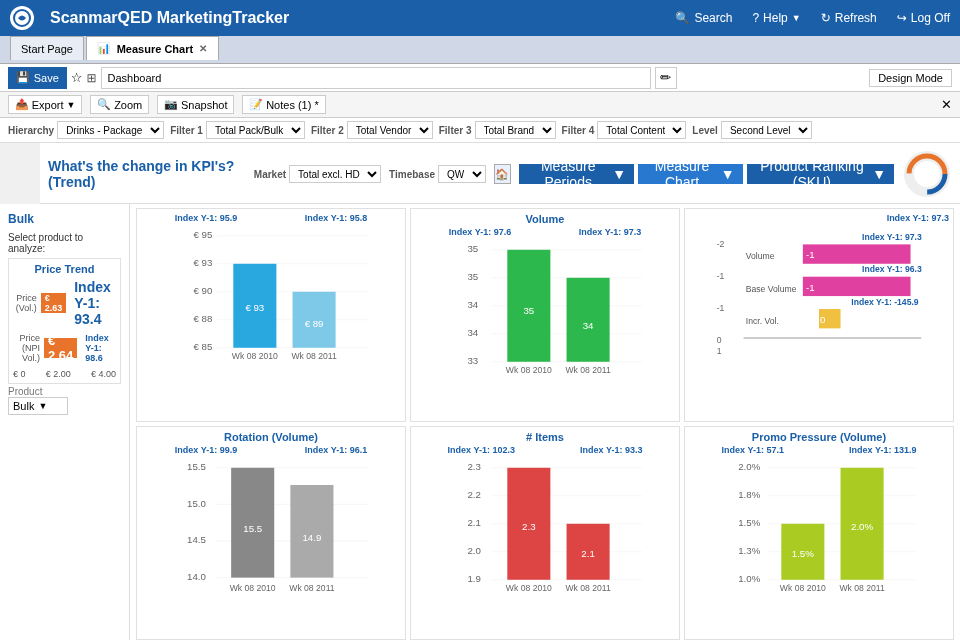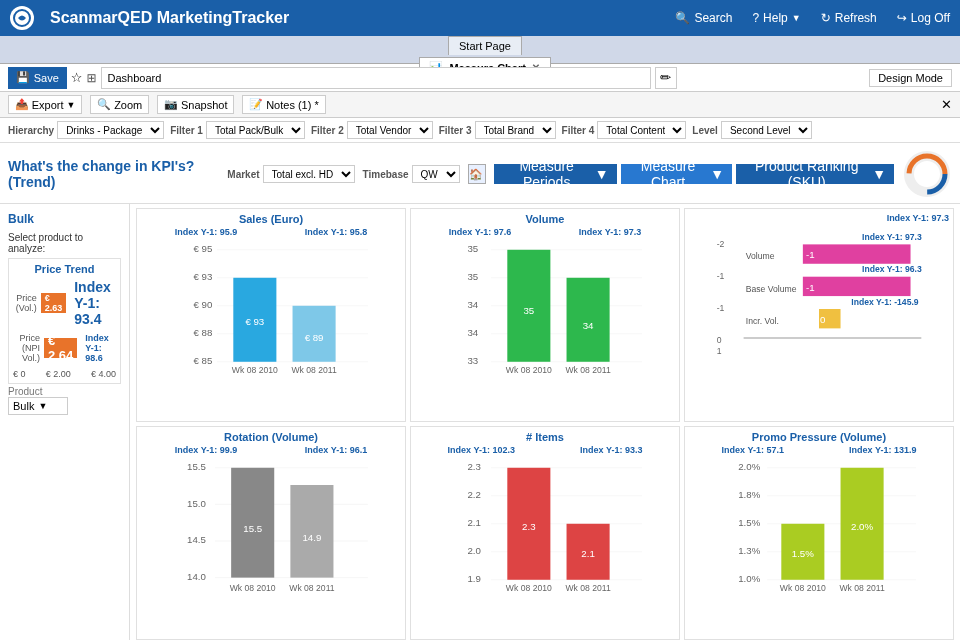--- a/index.html
+++ b/index.html
@@ -24,25 +24,24 @@
     .header-logo svg { width: 18px; height: 18px; }
     .header-title { font-size: 16px; font-weight: bold; color: white; flex: 1; }
     .header-nav { display: flex; align-items: center; gap: 20px; }
     .header-nav-item { color: white; font-size: 12px; display: flex; align-items: center; gap: 4px; cursor: pointer; }
 
     
     .tab-bar {
       background: #d0d8e8;
       height: 28px;
       display: flex;
-      align-items: center;
+      align-items: flex-start;
       padding-left: 10px;
       gap: 2px;
       border-bottom: 1px solid #aaa;
-      flex-direction: column;
     }
     .tab {
       background: #e8edf5;
       border: 1px solid #aaa;
       border-bottom: none;
       padding: 3px 10px;
       font-size: 11px;
       cursor: pointer;
       display: flex;
       align-items: center;
@@ -153,20 +152,21 @@
     }
 
     
     .title-bar {
       background: white;
       padding: 6px 8px 4px 8px;
       border-bottom: 1px solid #ddd;
       display: flex;
       align-items: center;
       gap: 8px;
+      margin-left: 40px;
     }
     .page-title {
       color: #1a5fa8;
       font-size: 14px;
       font-weight: bold;
     }
     .home-icon {
       width: 20px; height: 20px;
       background: #e8f0ff;
       border: 1px solid #aaa;
@@ -464,21 +464,20 @@
       <div class="product-value">
         <span>Bulk</span>
         <span style="font-size:9px">▼</span>
       </div>
     </div>
   </div>
 
   <div class="charts-area">
 
     <div class="chart-panel">
-      <div class="chart-title">Sales (Euro)</div>
       <div class="chart-index-row">
         <span class="idx-label" style="color:#1a5fa8;font-weight:bold">Index Y-1: 95.9</span>
         <span class="idx-label" style="color:#1a5fa8;font-weight:bold">Index Y-1: 95.8</span>
       </div>
       <svg class="chart-svg" viewBox="0 0 200 130">
 
         <text x="28" y="12" font-size="9" fill="#666">€ 95</text>
         <text x="28" y="38" font-size="9" fill="#666">€ 93</text>
         <text x="28" y="64" font-size="9" fill="#666">€ 90</text>
         <text x="28" y="90" font-size="9" fill="#666">€ 88</text>

